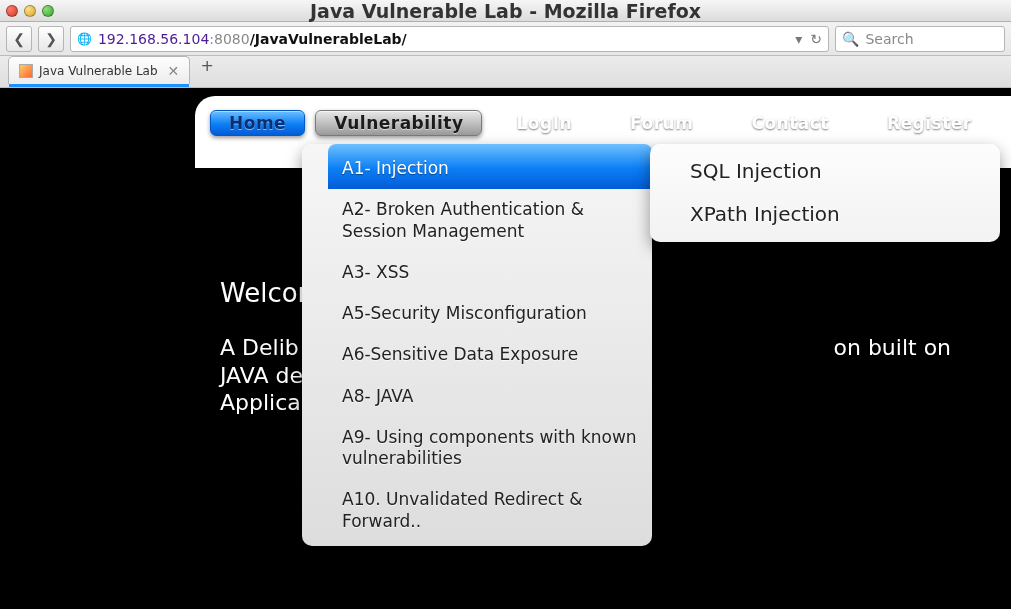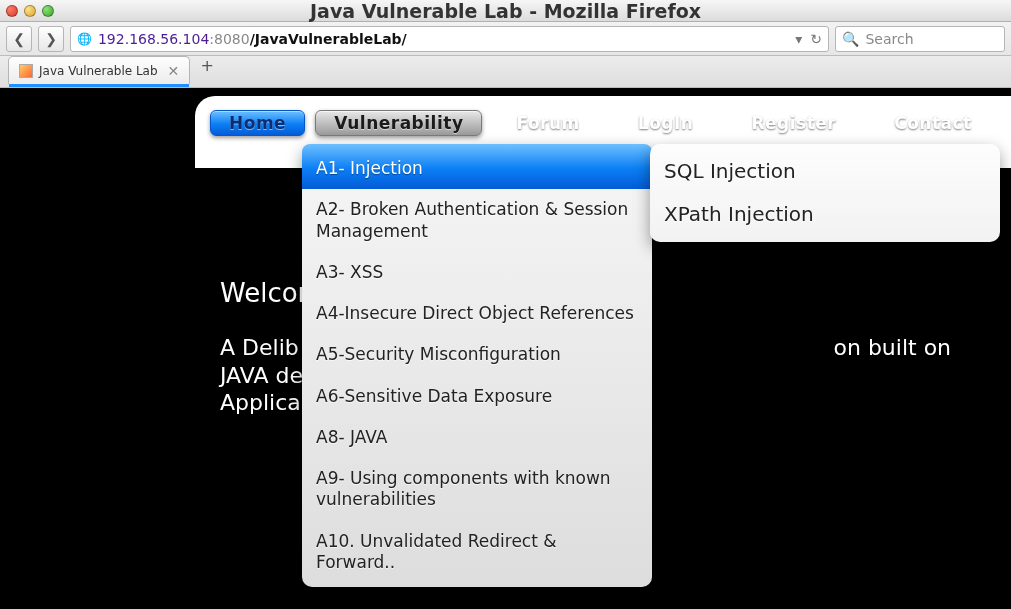--- a/index.html
+++ b/index.html
@@ -229,20 +229,21 @@
   z-index: 10;
   padding: 4px 0;
 }
 .dd-item {
   padding: 10px 14px;
   font-size: 17px;
   color: #222;
   text-shadow: 0 1px 0 rgba(255,255,255,.7);
   cursor: default;
   line-height: 1.25;
+  margin-left: 26px;
 }
 .dd-item.active {
   background: linear-gradient(#6ec0ff, #0b7ff5 55%, #045bd6);
   color: #fff;
   text-shadow: 0 1px 1px rgba(0,0,0,.4);
   border-radius: 8px 8px 0 0;
   margin-top: -4px;
   padding-top: 14px;
 }
 
@@ -314,31 +315,30 @@
       <span>A Delib</span>
       <span style="visibility:hidden;">xxxxxxxxxxxxxxxxxxxxxxxxxxxxxxxxxxxxxxxx</span>
       <span>on built on JAVA designed to tea</span><br>
       <span>Applica</span>
     </p>
   </div>
 
   <div class="nav">
     <div class="nav-item home">Home</div>
     <div class="nav-item vuln">Vulnerability</div>
+    <div class="nav-item plain">LogIn</div>
     <div class="nav-item plain">Forum</div>
-    <div class="nav-item plain">LogIn</div>
+    <div class="nav-item plain">Contact</div>
     <div class="nav-item plain">Register</div>
-    <div class="nav-item plain">Contact</div>
   </div>
 
   <div class="dropdown">
     <div class="dd-item active">A1- Injection</div>
     <div class="dd-item">A2- Broken Authentication &amp; Session Management</div>
     <div class="dd-item">A3- XSS</div>
-    <div class="dd-item">A4-Insecure Direct Object References</div>
     <div class="dd-item">A5-Security Misconfiguration</div>
     <div class="dd-item">A6-Sensitive Data Exposure</div>
     <div class="dd-item">A8- JAVA</div>
     <div class="dd-item">A9- Using components with known vulnerabilities</div>
     <div class="dd-item">A10. Unvalidated Redirect &amp; Forward..</div>
   </div>
 
   <div class="subdropdown">
     <div class="dd-item">SQL Injection</div>
     <div class="dd-item">XPath Injection</div>

